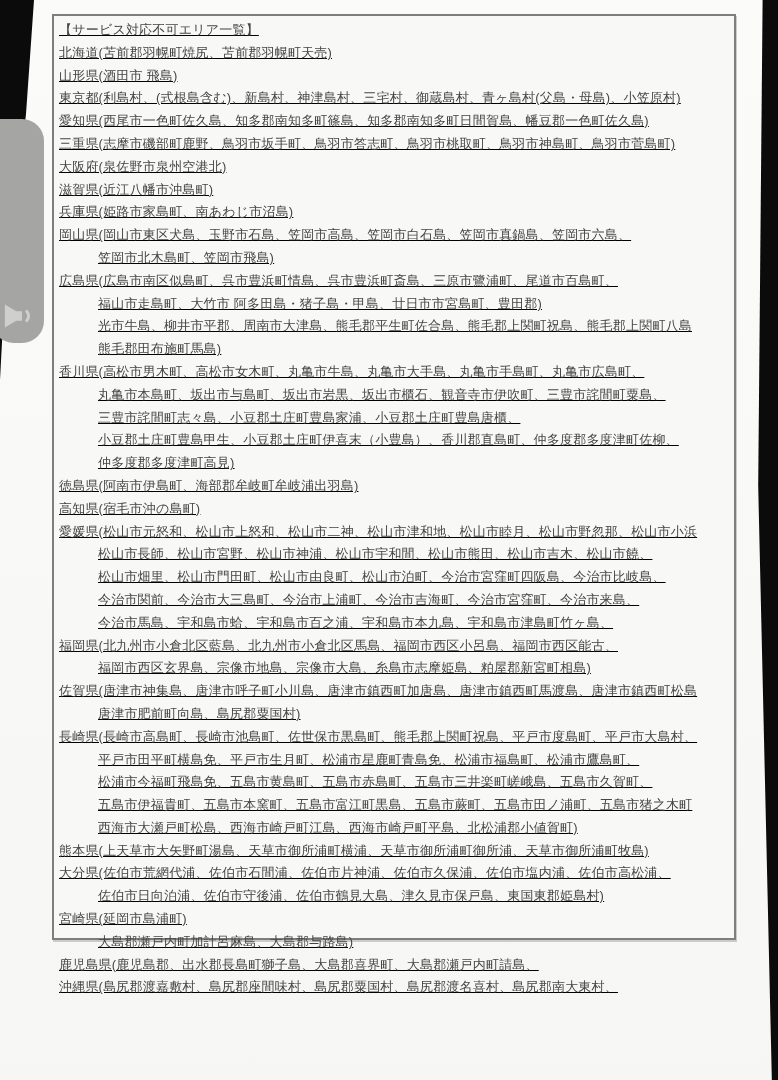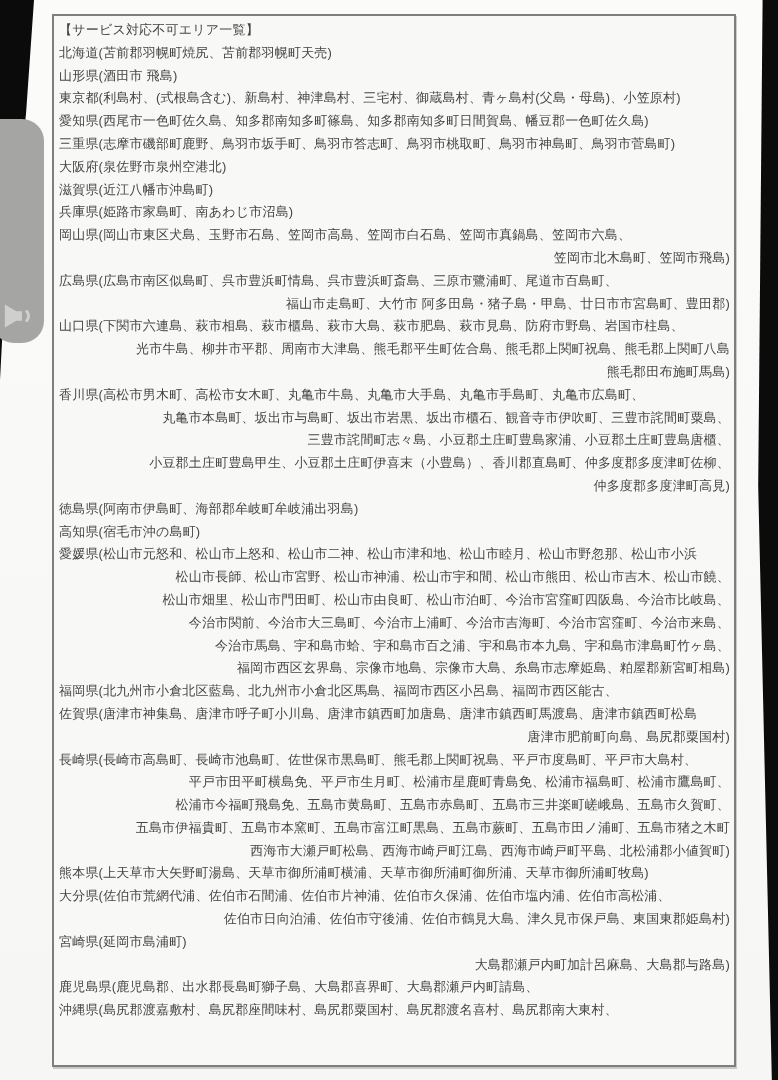--- a/index.html
+++ b/index.html
@@ -45,36 +45,37 @@
   }
   .volume-pill .speaker {
     position: absolute;
     left: 10px; bottom: 10px;
     width: 38px; height: 34px;
   }
   
   .doc-box {
     position: absolute;
     left: 52px; top: 14px;
-    width: 684px; height: 1053px;
+    width: 684px; height: 926px;
     border: 2px solid #7e7e7e;
     box-sizing: border-box;
     box-shadow: 1px 2px 0 rgba(120,120,120,.35);
     background: #f8f8f7;
     z-index: 1;
+    text-decoration: underline;
   }
   .doc-text {
     padding: 3px 4px 0 5px;
     font-size: 13px;
     line-height: 22.8px;
     color: #454545;
     letter-spacing: 0.2px;
   }
   .line { white-space: nowrap; overflow: hidden; }
-  .line.indent { padding-left: 39px; text-align: right; }
+  .line.indent { padding-left: 39px; }
   .doc-title { white-space: nowrap; }
 </style>
 </head>
 <body>
 
 <div class="stage">
 
   <div class="black-left"></div>
   <div class="black-right"></div>
 
@@ -94,37 +95,36 @@
           <div class="line">東京都(利島村、(式根島含む)、新島村、神津島村、三宅村、御蔵島村、青ヶ島村(父島・母島)、小笠原村)</div>
           <div class="line">愛知県(西尾市一色町佐久島、知多郡南知多町篠島、知多郡南知多町日間賀島、幡豆郡一色町佐久島)</div>
           <div class="line">三重県(志摩市磯部町鹿野、鳥羽市坂手町、鳥羽市答志町、鳥羽市桃取町、鳥羽市神島町、鳥羽市菅島町)</div>
           <div class="line">大阪府(泉佐野市泉州空港北)</div>
           <div class="line">滋賀県(近江八幡市沖島町)</div>
           <div class="line">兵庫県(姫路市家島町、南あわじ市沼島)</div>
           <div class="line">岡山県(岡山市東区犬島、玉野市石島、笠岡市高島、笠岡市白石島、笠岡市真鍋島、笠岡市六島、</div>
           <div class="line indent">笠岡市北木島町、笠岡市飛島)</div>
           <div class="line">広島県(広島市南区似島町、呉市豊浜町情島、呉市豊浜町斎島、三原市鷺浦町、尾道市百島町、</div>
           <div class="line indent">福山市走島町、大竹市 阿多田島・猪子島・甲島、廿日市市宮島町、豊田郡)</div>
-          <div class="line">山口県(下関市六連島、萩市相島、萩市櫃島、萩市大島、萩市肥島、萩市見島、防府市野島、岩国市柱島、</div>
           <div class="line indent">光市牛島、柳井市平郡、周南市大津島、熊毛郡平生町佐合島、熊毛郡上関町祝島、熊毛郡上関町八島</div>
           <div class="line indent">熊毛郡田布施町馬島)</div>
           <div class="line">香川県(高松市男木町、高松市女木町、丸亀市牛島、丸亀市大手島、丸亀市手島町、丸亀市広島町、</div>
           <div class="line indent">丸亀市本島町、坂出市与島町、坂出市岩黒、坂出市櫃石、観音寺市伊吹町、三豊市詫間町粟島、</div>
           <div class="line indent">三豊市詫間町志々島、小豆郡土庄町豊島家浦、小豆郡土庄町豊島唐櫃、</div>
           <div class="line indent">小豆郡土庄町豊島甲生、小豆郡土庄町伊喜末（小豊島）、香川郡直島町、仲多度郡多度津町佐柳、</div>
           <div class="line indent">仲多度郡多度津町高見)</div>
           <div class="line">徳島県(阿南市伊島町、海部郡牟岐町牟岐浦出羽島)</div>
           <div class="line">高知県(宿毛市沖の島町)</div>
           <div class="line">愛媛県(松山市元怒和、松山市上怒和、松山市二神、松山市津和地、松山市睦月、松山市野忽那、松山市小浜</div>
           <div class="line indent">松山市長師、松山市宮野、松山市神浦、松山市宇和間、松山市熊田、松山市吉木、松山市饒、</div>
           <div class="line indent">松山市畑里、松山市門田町、松山市由良町、松山市泊町、今治市宮窪町四阪島、今治市比岐島、</div>
           <div class="line indent">今治市関前、今治市大三島町、今治市上浦町、今治市吉海町、今治市宮窪町、今治市来島、</div>
           <div class="line indent">今治市馬島、宇和島市蛤、宇和島市百之浦、宇和島市本九島、宇和島市津島町竹ヶ島、</div>
+          <div class="line">福岡県(北九州市小倉北区藍島、北九州市小倉北区馬島、福岡市西区小呂島、福岡市西区能古、</div>
           <div class="line indent">福岡市西区玄界島、宗像市地島、宗像市大島、糸島市志摩姫島、粕屋郡新宮町相島)</div>
-          <div class="line">福岡県(北九州市小倉北区藍島、北九州市小倉北区馬島、福岡市西区小呂島、福岡市西区能古、</div>
           <div class="line">佐賀県(唐津市神集島、唐津市呼子町小川島、唐津市鎮西町加唐島、唐津市鎮西町馬渡島、唐津市鎮西町松島</div>
           <div class="line indent">唐津市肥前町向島、島尻郡粟国村)</div>
           <div class="line">長崎県(長崎市高島町、長崎市池島町、佐世保市黒島町、熊毛郡上関町祝島、平戸市度島町、平戸市大島村、</div>
           <div class="line indent">平戸市田平町横島免、平戸市生月町、松浦市星鹿町青島免、松浦市福島町、松浦市鷹島町、</div>
           <div class="line indent">松浦市今福町飛島免、五島市黄島町、五島市赤島町、五島市三井楽町嵯峨島、五島市久賀町、</div>
           <div class="line indent">五島市伊福貴町、五島市本窯町、五島市富江町黒島、五島市蕨町、五島市田ノ浦町、五島市猪之木町</div>
           <div class="line indent">西海市大瀬戸町松島、西海市崎戸町江島、西海市崎戸町平島、北松浦郡小値賀町)</div>
           <div class="line">熊本県(上天草市大矢野町湯島、天草市御所浦町横浦、天草市御所浦町御所浦、天草市御所浦町牧島)</div>
           <div class="line">大分県(佐伯市荒網代浦、佐伯市石間浦、佐伯市片神浦、佐伯市久保浦、佐伯市塩内浦、佐伯市高松浦、</div>
           <div class="line indent">佐伯市日向泊浦、佐伯市守後浦、佐伯市鶴見大島、津久見市保戸島、東国東郡姫島村)</div>

